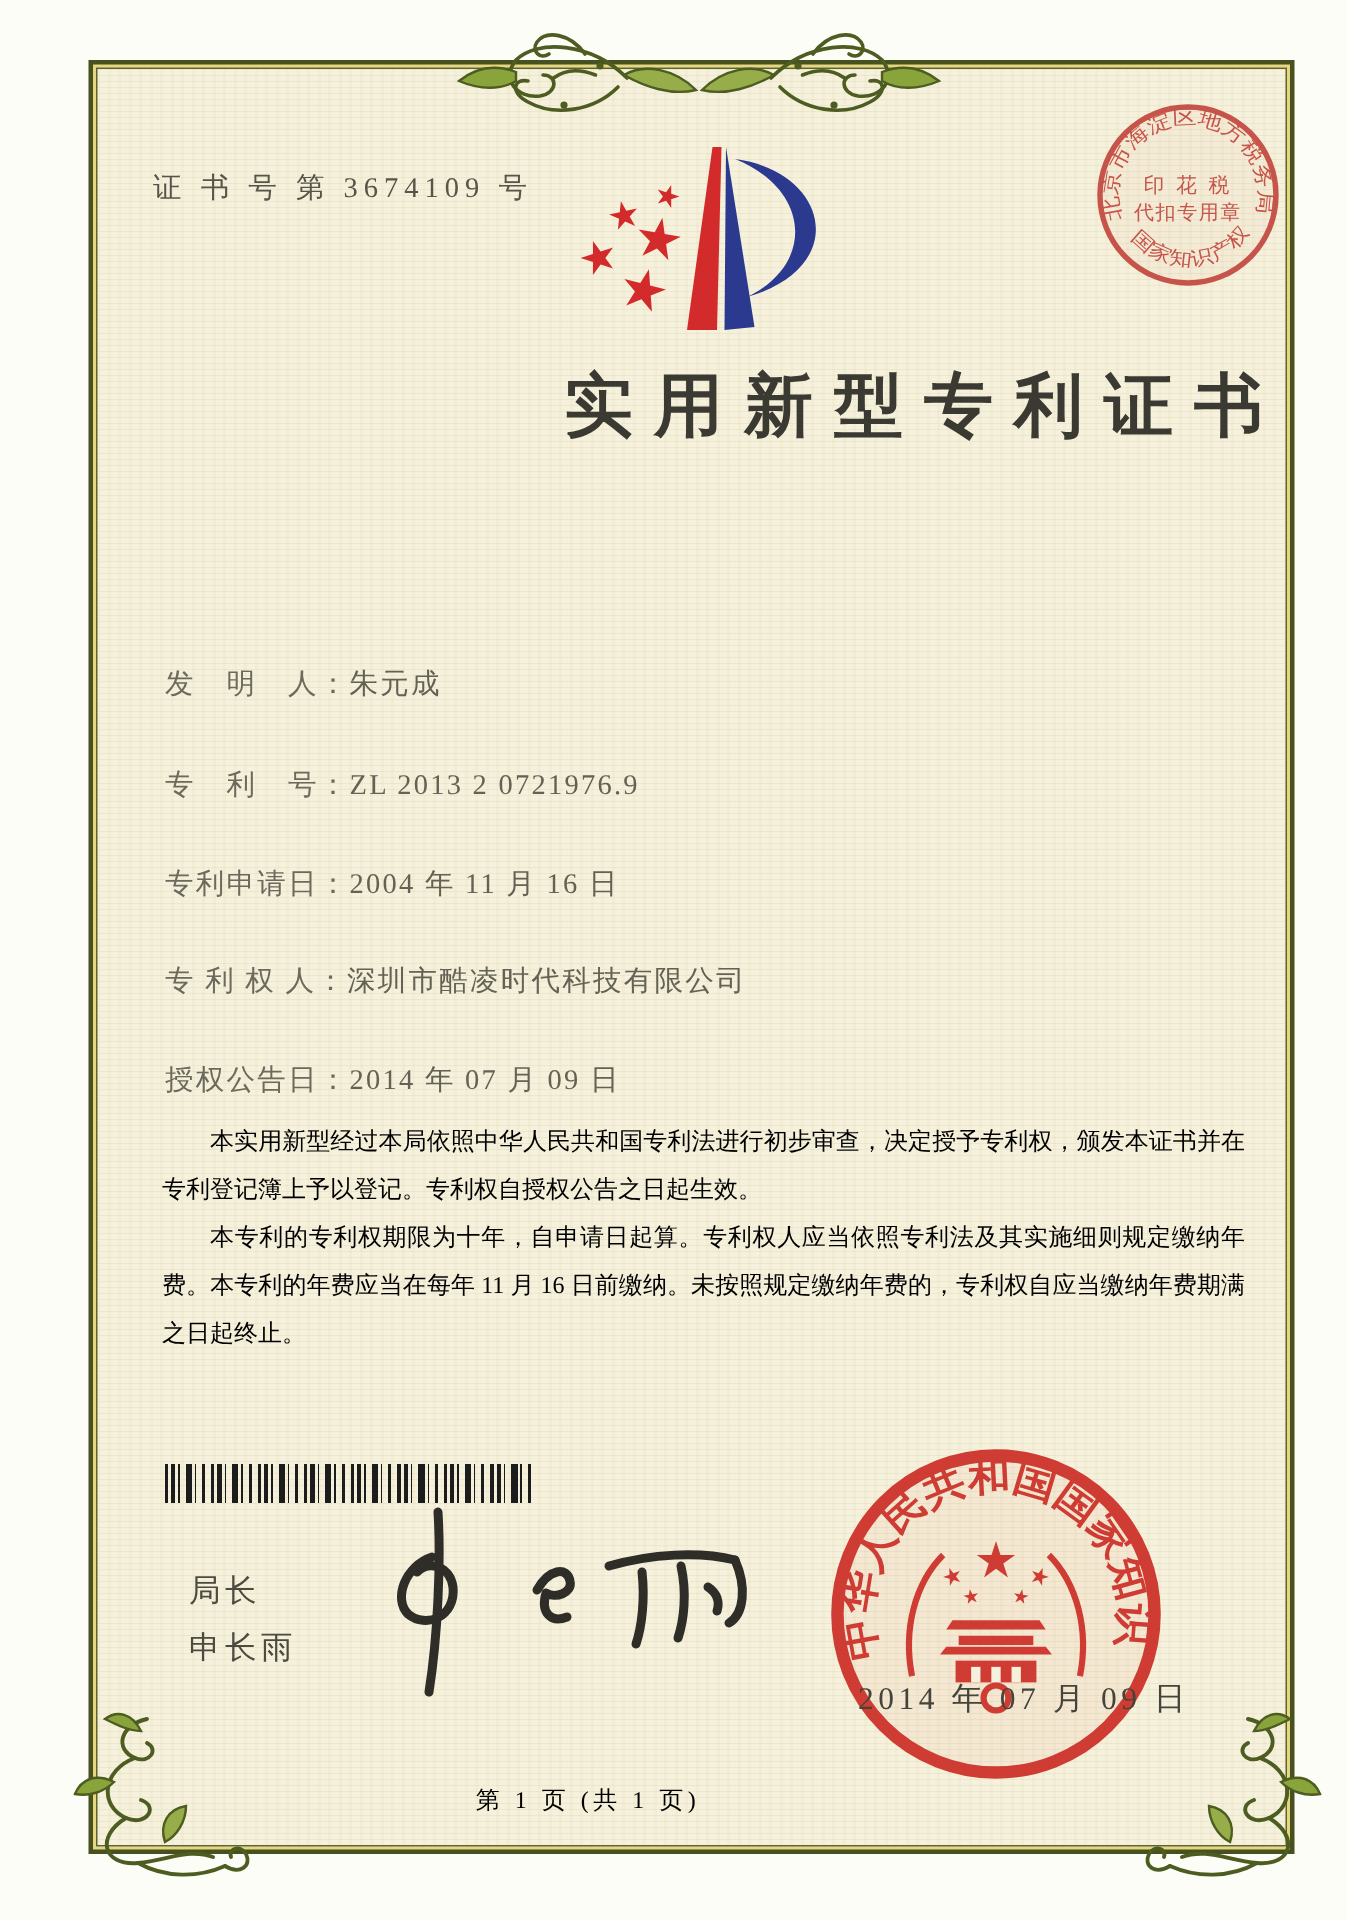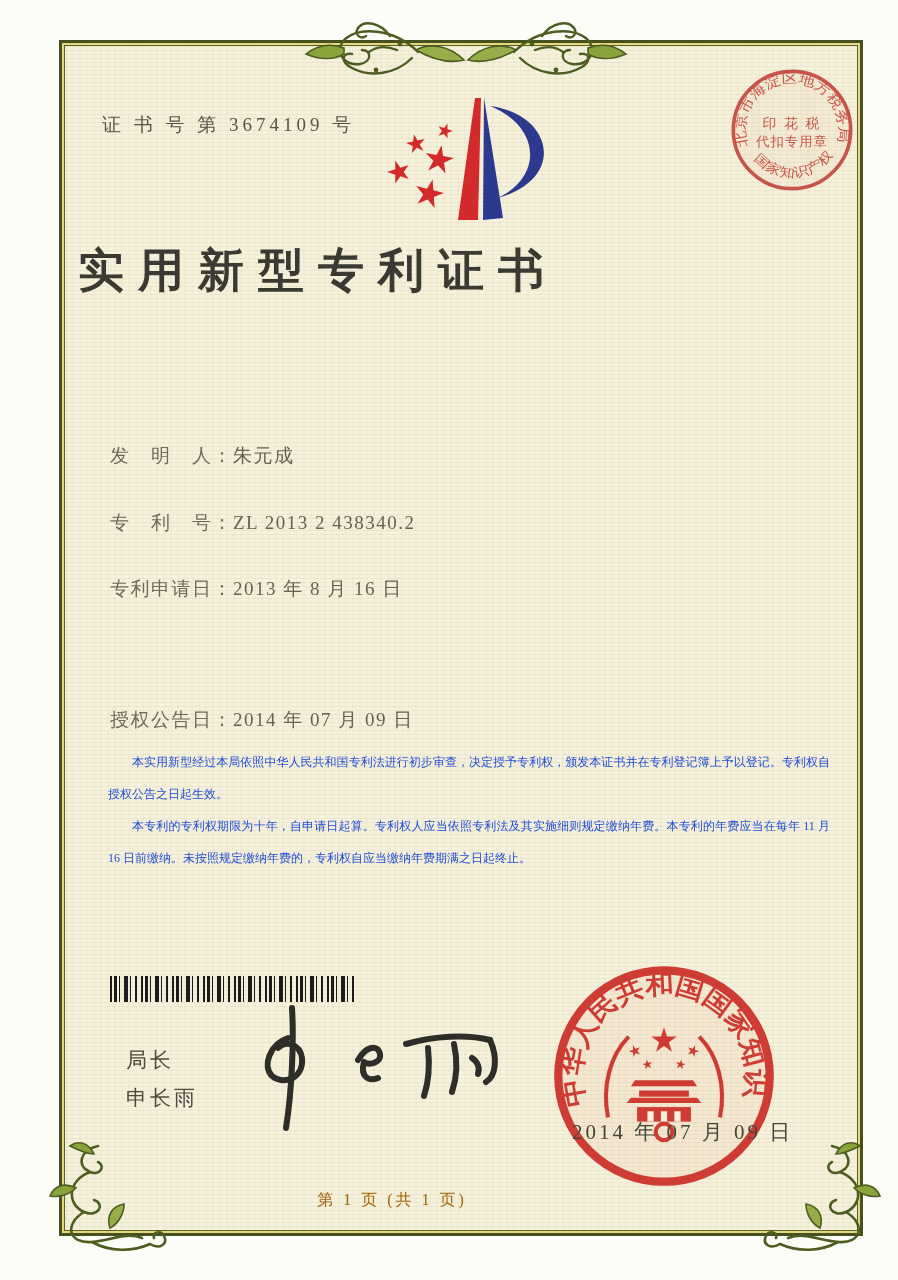--- a/index.html
+++ b/index.html
@@ -27,33 +27,33 @@
 
   .cert-no{
     position:absolute;left:86px;top:112px;
     font-size:19px;color:#57544a;letter-spacing:4px;
   }
 
   .logo{position:absolute;left:366px;top:92px;width:204px;height:146px;}
 
   .title{
     position:absolute;left:48px;top:240px;width:792px;
-    text-align:left;font-size:46px;font-weight:700;color:#3b3a32;
+    text-align:right;font-size:46px;font-weight:700;color:#3b3a32;
     letter-spacing:14px;text-indent:14px;
   }
 
   .field{
     position:absolute;left:94px;font-size:19px;color:#6b6a5c;
     letter-spacing:1.5px;white-space:nowrap;
   }
   .field .val{color:#636255;}
 
   .body-text{
     position:absolute;left:92px;top:746px;width:722px;
-    font-size:12px;line-height:32px;color:#1d4ed8;text-align:justify;
+    font-size:16px;line-height:32px;color:#000000;text-align:justify;
   }
   .body-text p{margin:0;text-indent:2em;}
 
   .barcode{
     position:absolute;left:94px;top:976px;width:248px;height:26px;
     background:repeating-linear-gradient(90deg,
       #1c1c1c 0 2px, transparent 2px 4px,
       #1c1c1c 4px 7px, transparent 7px 9px,
       #1c1c1c 9px 10px, transparent 10px 14px,
       #1c1c1c 14px 18px, transparent 18px 20px,
@@ -69,21 +69,21 @@
   .seal{position:absolute;left:534px;top:962px;width:228px;height:228px;opacity:0.93;}
   .seal-date{
     position:absolute;left:556px;top:1118px;font-size:21px;color:#45443a;
     letter-spacing:3px;white-space:nowrap;
   }
 
   .stamp{position:absolute;left:712px;top:66px;width:128px;height:128px;opacity:0.9;}
 
   .footer{
     position:absolute;left:0;top:1190px;width:752px;text-align:center;
-    font-size:16px;color:#a16207;letter-spacing:3px;
+    font-size:16px;color:#000000;letter-spacing:3px;
   }
 </style>
 </head>
 <body>
 
 <div class="page">
 
   <div class="frame"></div>
 
   <div class="orn" style="left:288px;top:8px;">
@@ -151,24 +151,27 @@
       <use href="#star" transform="translate(47,102) scale(15) rotate(14)" fill="#d32b2b"></use>
     </svg>
   </div>
 
   <div class="title">实用新型专利证书</div>
 
   <div class="field" style="top:443px;">
     <span>发　明　人：</span><span class="val">朱元成</span>
   </div>
   <div class="field" style="top:510px;">
-    <span>专　利　号：</span><span class="val">ZL 2013 2 438340.2</span>
+    <span>专　利　号：</span><span class="val">ZL 2013 2 0721976.9</span>
   </div>
   <div class="field" style="top:576px;">
-    <span>专利申请日：</span><span class="val">2013 年 8 月 16 日</span>
+    <span>专利申请日：</span><span class="val">2004 年 11 月 16 日</span>
+  </div>
+  <div class="field" style="top:641px;">
+    <span>专 利 权 人：</span><span class="val">深圳市酷凌时代科技有限公司</span>
   </div>
   <div class="field" style="top:707px;">
     <span>授权公告日：</span><span class="val">2014 年 07 月 09 日</span>
   </div>
 
   <div class="body-text">
     <p>本实用新型经过本局依照中华人民共和国专利法进行初步审查，决定授予专利权，颁发本证书并在专利登记簿上予以登记。专利权自授权公告之日起生效。</p>
     <p>本专利的专利权期限为十年，自申请日起算。专利权人应当依照专利法及其实施细则规定缴纳年费。本专利的年费应当在每年 11 月 16 日前缴纳。未按照规定缴纳年费的，专利权自应当缴纳年费期满之日起终止。</p>
   </div>
 

